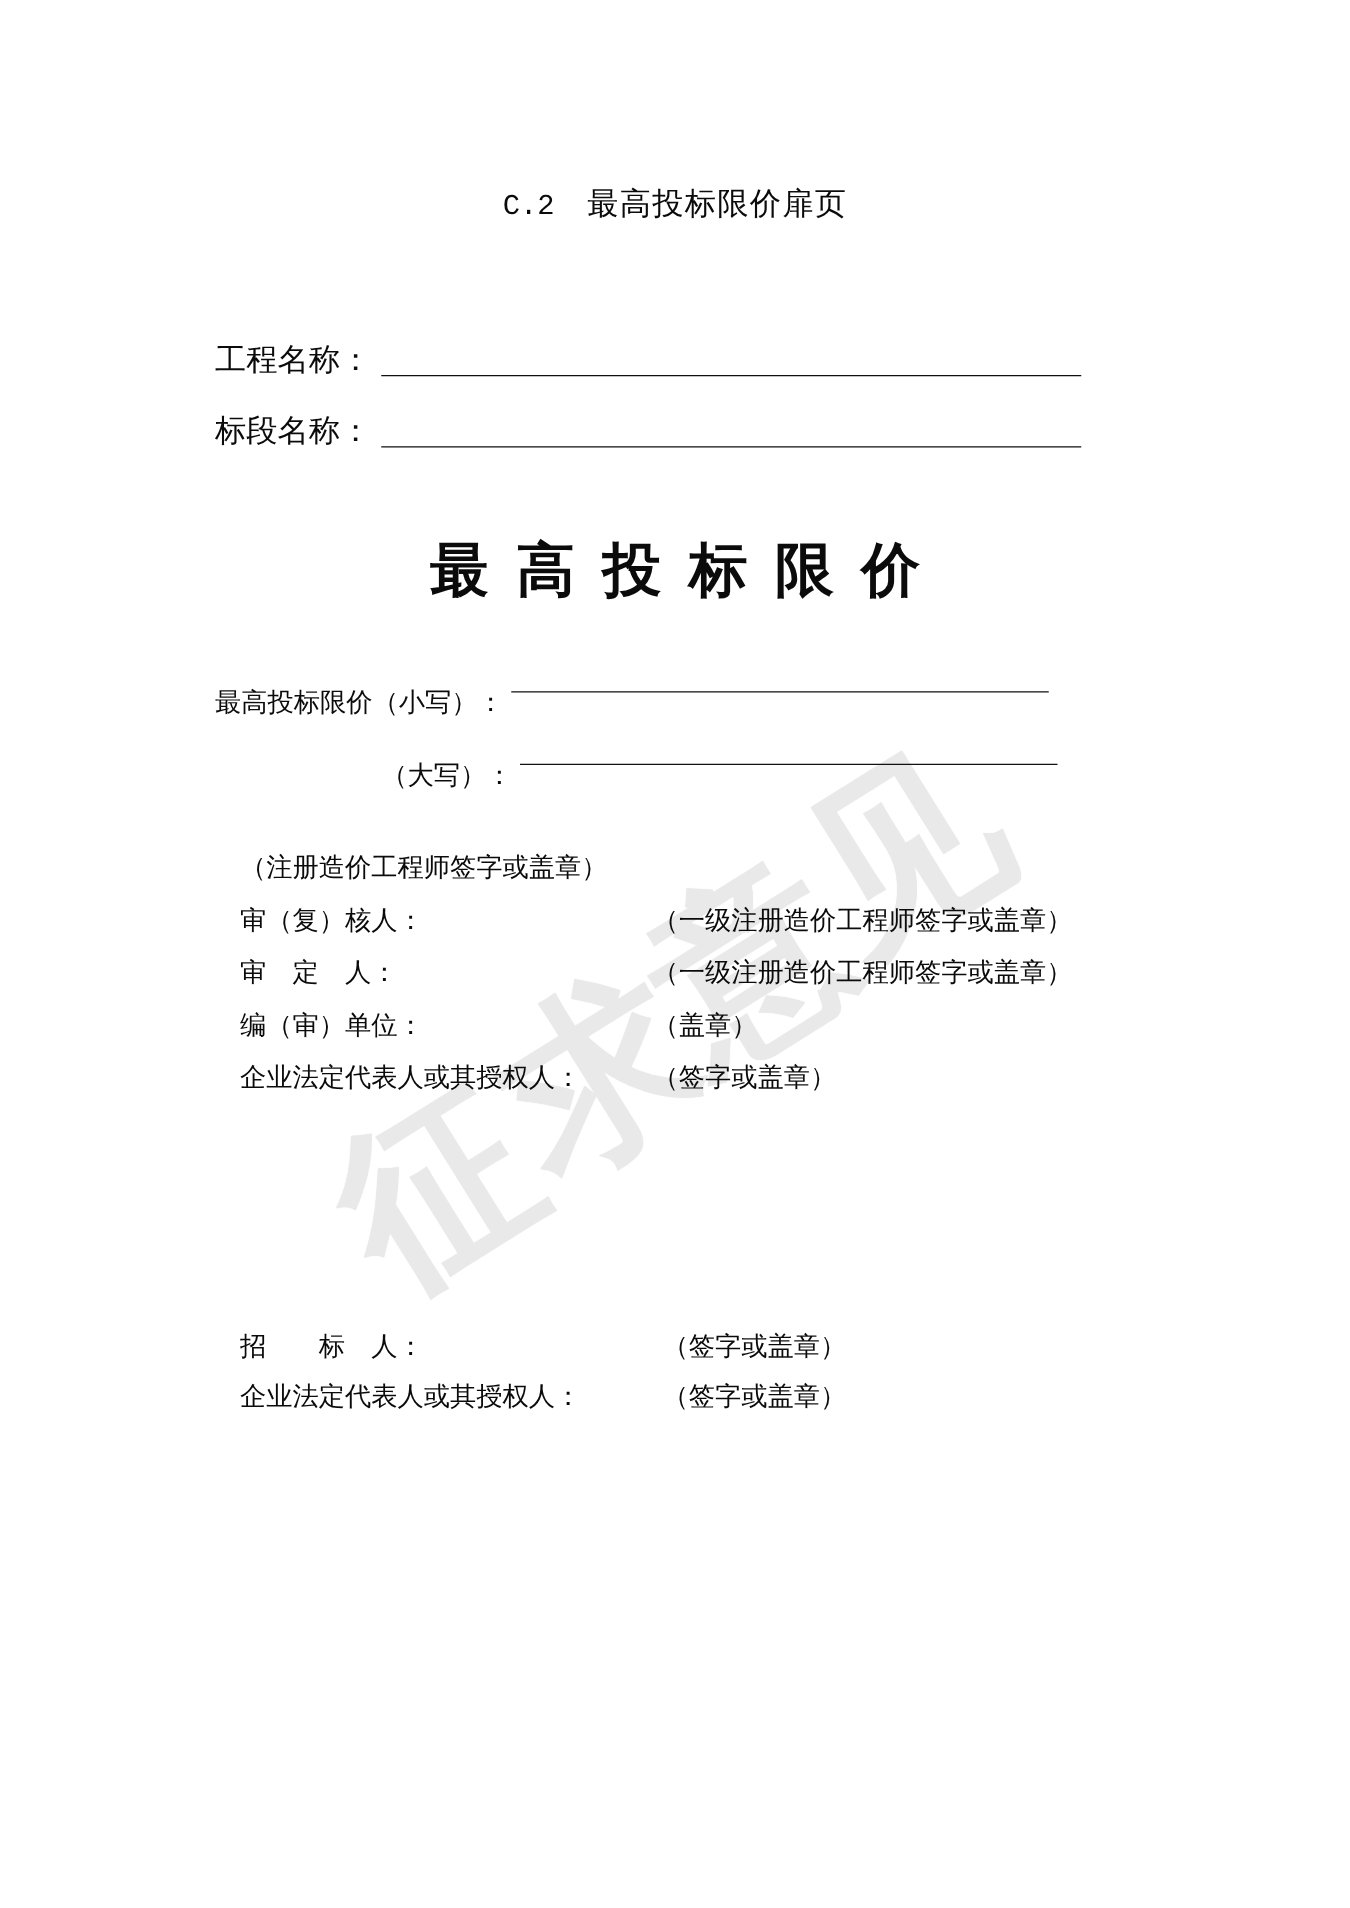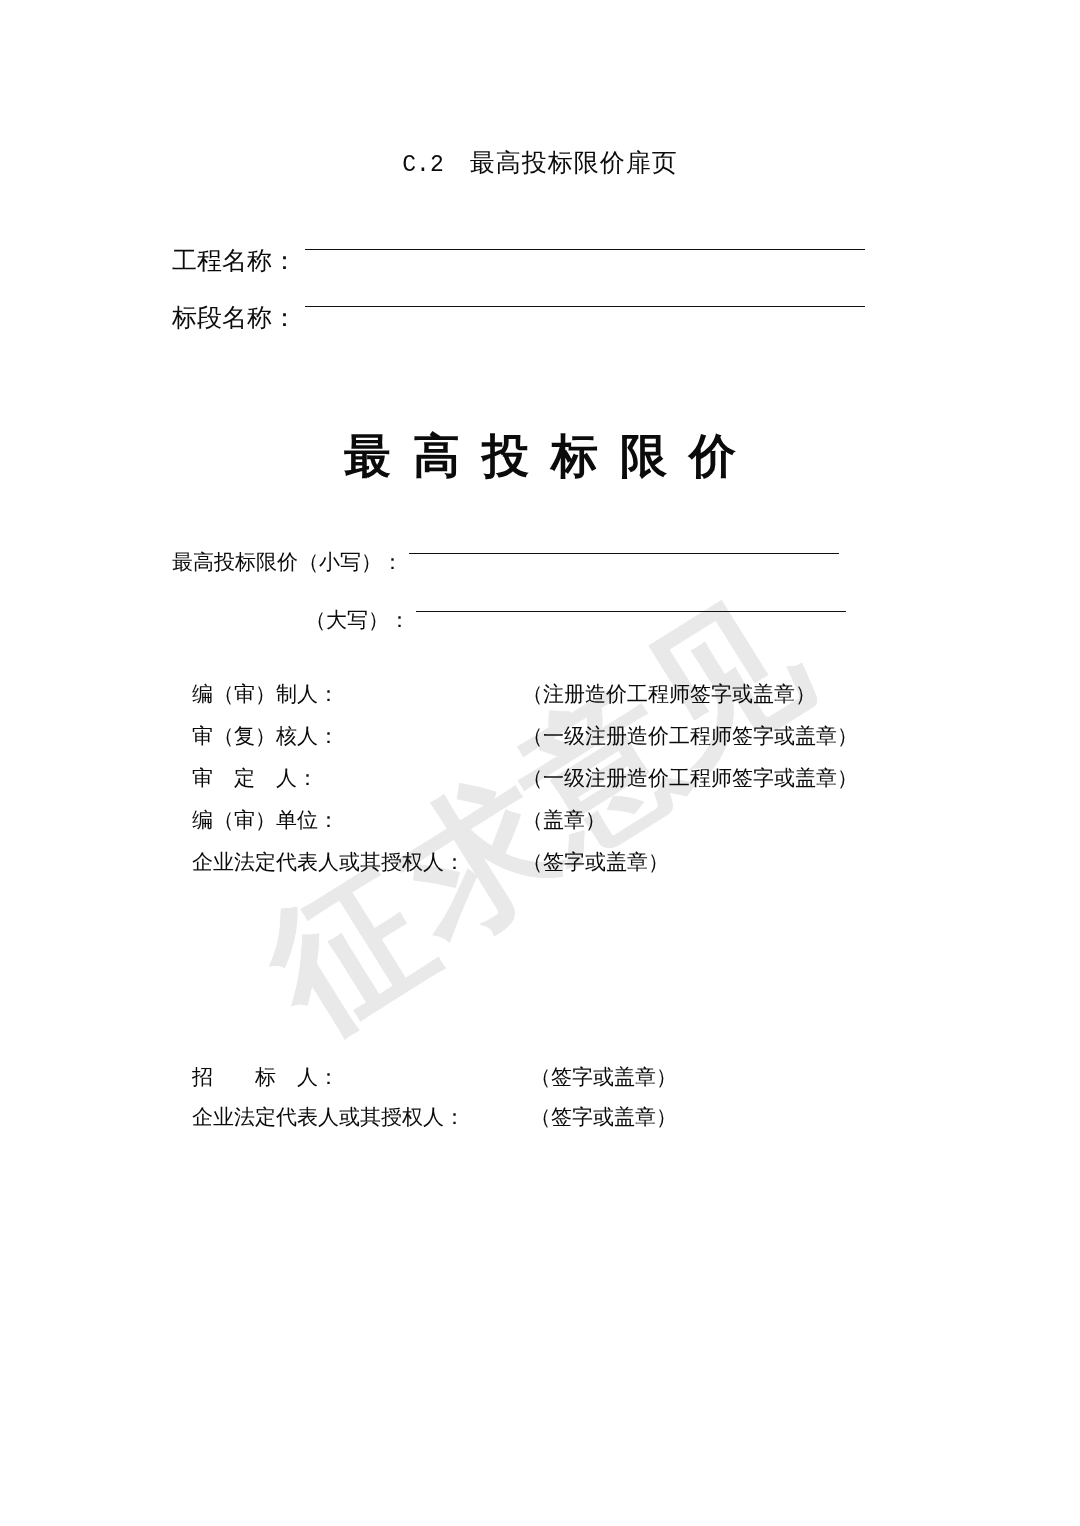--- a/index.html
+++ b/index.html
@@ -63,21 +63,23 @@
     font-size: 23px;
     letter-spacing: 0;
     margin-top: 43px;
   }
   .sec-title .gap { display: inline-block; width: 26px; }
 
   
   .field-row {
     position: absolute;
     display: flex;
+    align-items: flex-end;
     font-size: 25px;
+    margin-top: 28px;
   }
   .field-row .lbl {
     white-space: nowrap;
     line-height: 1;
   }
   .field-row .rule {
     display: inline-block;
     border-bottom: 1.6px solid #111;
     height: 1px;
   }
@@ -180,21 +182,20 @@
       <span class="rule" style="width:430px;margin-left:6px;"></span>
     </div>
 
     <div class="amt-row" id="row-amount-cn">
       <span class="lbl">（大写）：</span>
       <span class="rule" style="width:430px;margin-left:6px;"></span>
     </div>
 
     <div class="sig-list">
       <div class="sig-row">
-        <span class="sig-label">编（审）制人：</span>
         <span class="sig-note">（注册造价工程师签字或盖章）</span>
       </div>
       <div class="sig-row">
         <span class="sig-label">审（复）核人：</span>
         <span class="sig-note">（一级注册造价工程师签字或盖章）</span>
       </div>
       <div class="sig-row">
         <span class="sig-label">审　定　人：</span>
         <span class="sig-note">（一级注册造价工程师签字或盖章）</span>
       </div>

